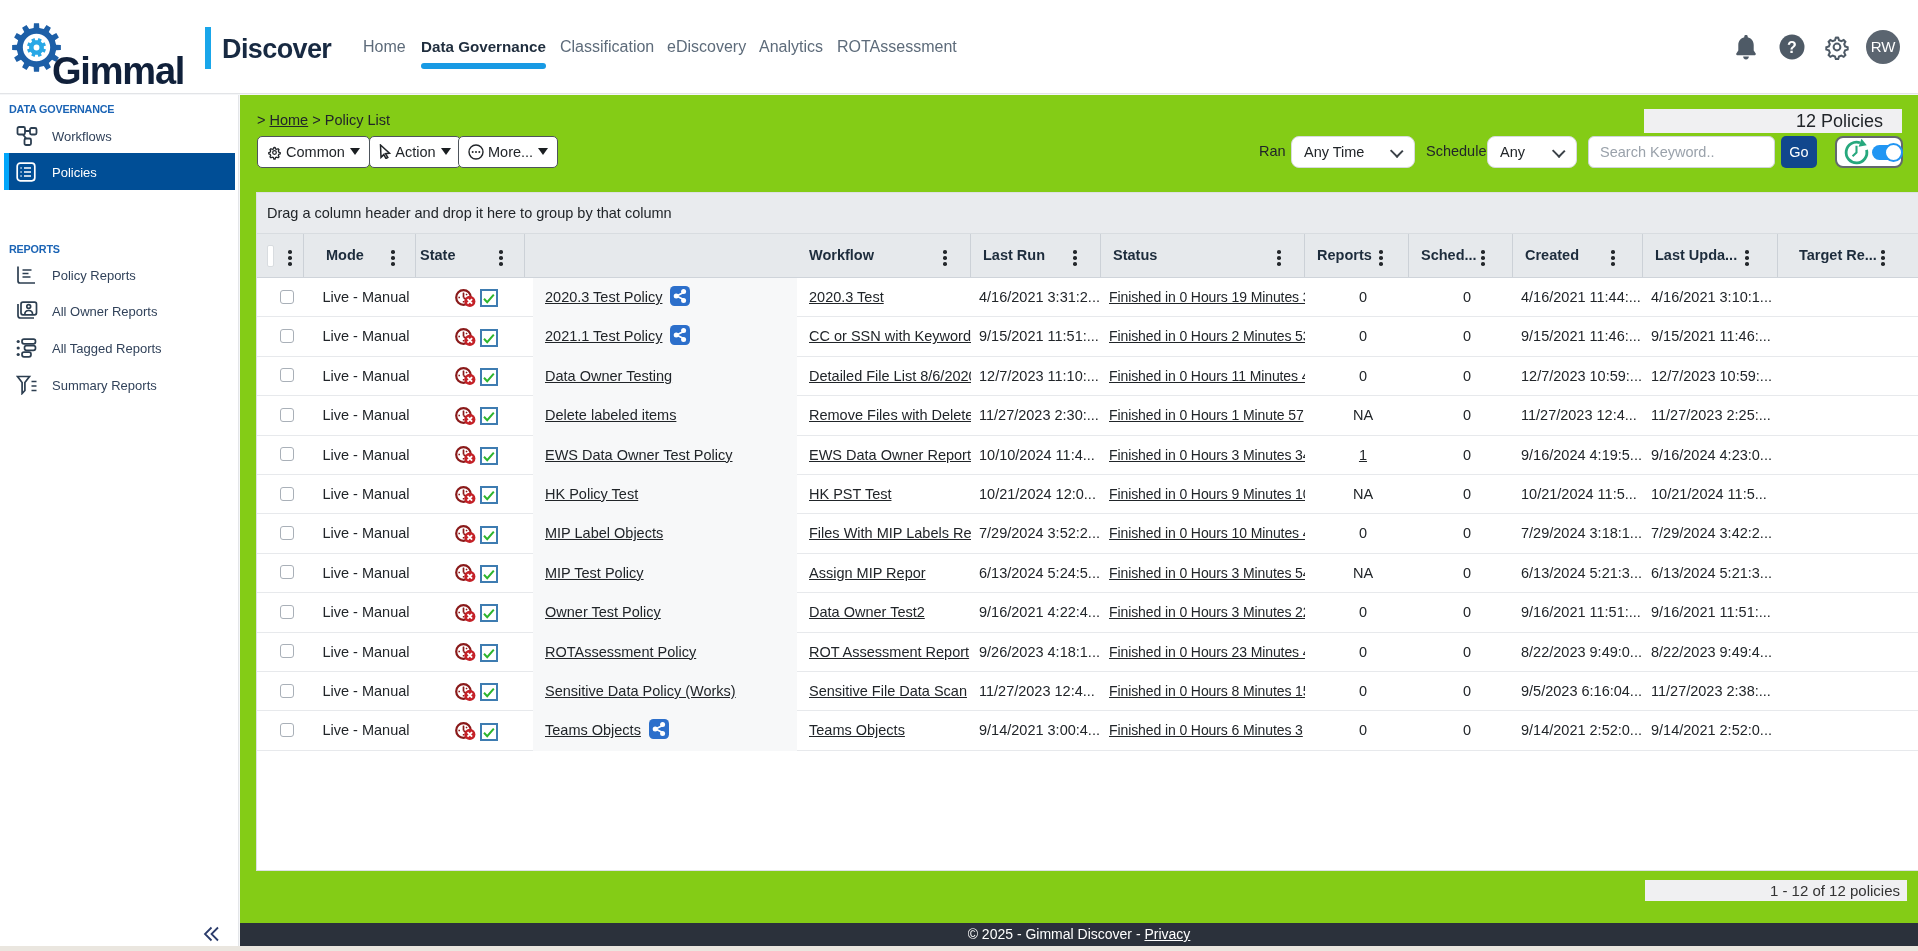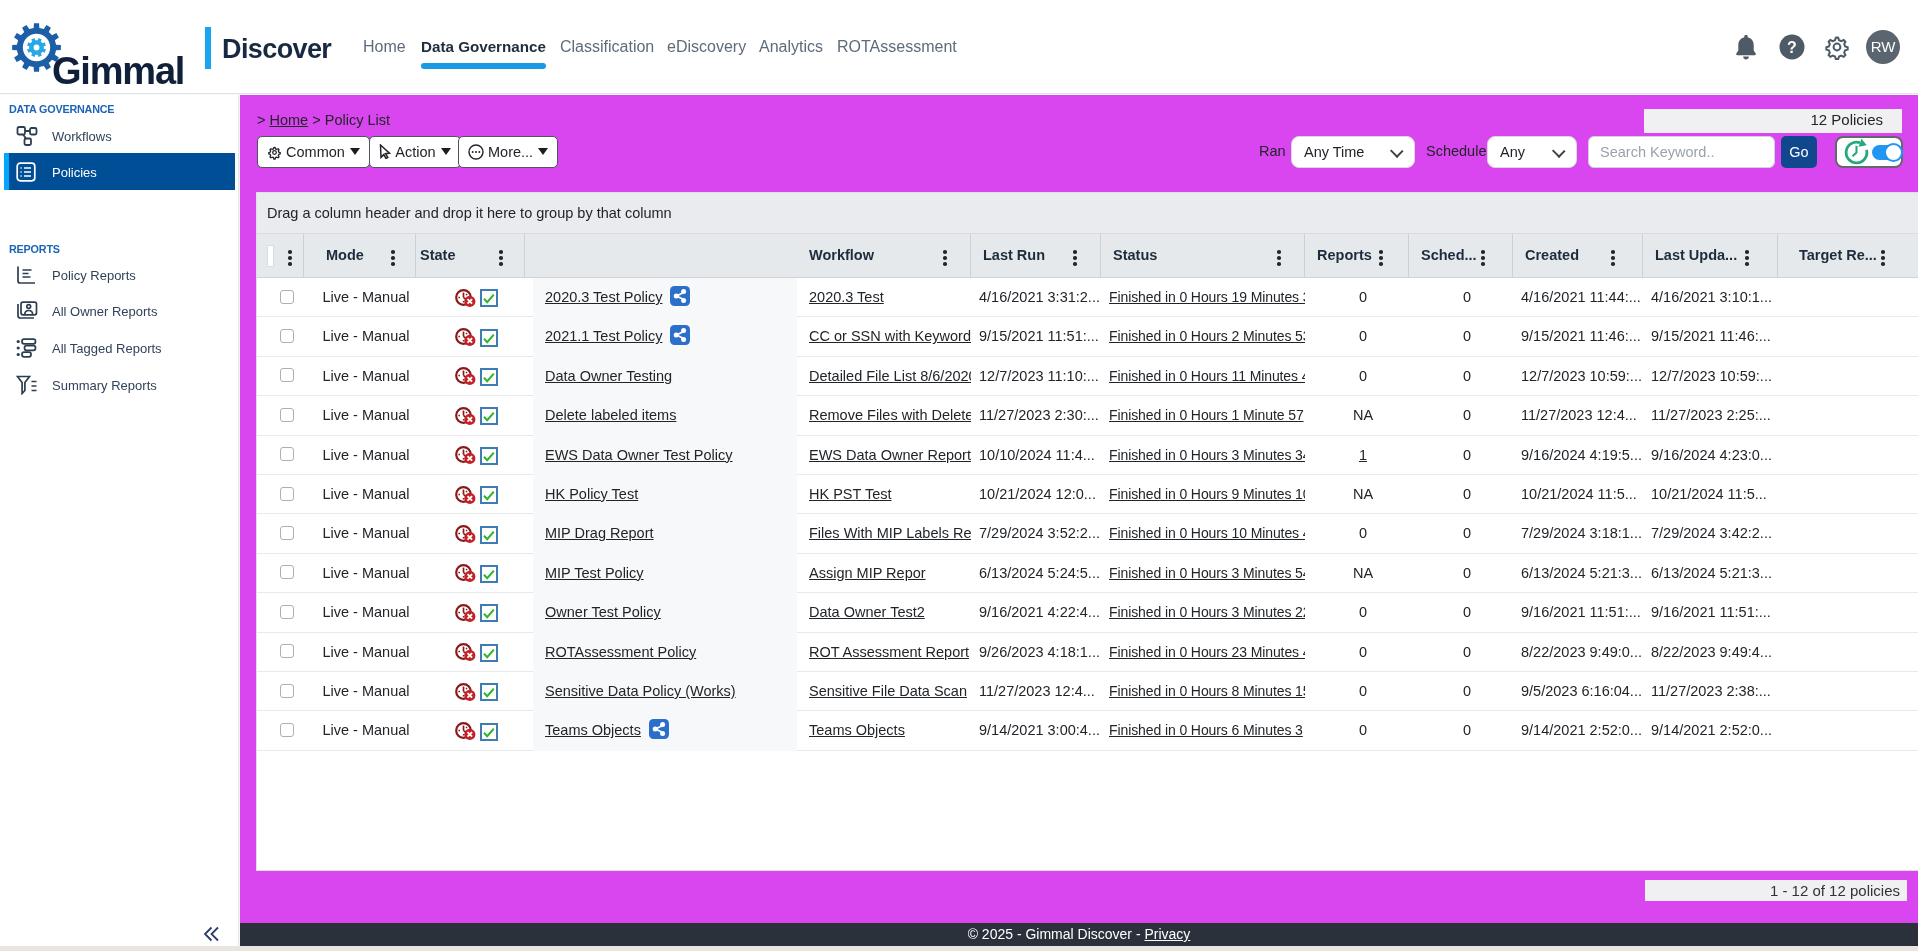--- a/index.html
+++ b/index.html
@@ -21,24 +21,24 @@
 #sidebar { position:absolute; left:0; top:95px; width:239px; height:851px; background:#fff; border-right:1px solid #e4e6e9; }
 .sechead { position:absolute; left:9px; font-size:10.8px; font-weight:bold; color:#1b64b5; letter-spacing:-0.2px; }
 .sitem { position:absolute; left:0; width:239px; height:37px; }
 .sitem .ic { position:absolute; left:16px; top:50%; transform:translateY(-50%); }
 .sitem .lbl { position:absolute; left:52px; top:50%; transform:translateY(-50%); font-size:13px; color:#31425a; }
 .sitem.active { background:#004e96; left:4px !important; width:231px; }
 .sitem.active:before { content:""; position:absolute; left:0; top:0; width:4.5px; height:100%; background:#00a6fb; }
 .sitem.active .lbl { color:#fff; left:48px; } .sitem.active .ic { left:12px; }
 
 
-#content { position:absolute; left:240px; top:95px; width:1678px; height:851px; background:#d946ef; }
+#content { position:absolute; left:240px; top:95px; width:1678px; height:851px; background:#84cc16; }
 #breadcrumb { position:absolute; left:17px; top:17px; font-size:14.5px; color:#212529; }
 #breadcrumb a { text-decoration:underline; }
-#policyCount { position:absolute; right:35px; top:16px; font-size:15px; color:#212529; }
+#policyCount { position:absolute; right:35px; top:16px; font-size:18px; color:#212529; }
 .btn { position:absolute; top:41px; height:32px; background:#fff; border:1px solid #4d545b; border-radius:5px; font-size:14.5px; color:#212529; line-height:30px; padding:0 9px; }
 .btn .caret { display:inline-block; margin-left:5px; vertical-align:2px; width:0; height:0; border-left:5.5px solid transparent; border-right:5.5px solid transparent; border-top:7px solid #1a1e21; }
 .flabel { position:absolute; top:48px; font-size:14.5px; color:#212529; }
 .sel { position:absolute; top:41px; height:32px; background:#fff; border:1px solid #d7dade; border-radius:8px; font-size:14.5px; color:#212529; line-height:30px; padding:0 12px; }
 .sel .chev { position:absolute; right:13px; top:9px; width:9.5px; height:9.5px; border-right:2px solid #3b4248; border-bottom:2px solid #3b4248; transform:rotate(45deg) scale(1,0.92); }
 #search { position:absolute; left:1348px; top:41px; width:187px; height:32px; line-height:30px; background:#fff; border:1px solid #ced4da; border-radius:6px; font-size:14.5px; color:#9aa2ab; padding:0 11px; }
 #gobtn { position:absolute; left:1541px; top:41px; width:36px; height:32px; background:#11478d; border-radius:5px; color:#fff; font-size:14.5px; text-align:center; line-height:32px; }
 #togglebox { position:absolute; left:1595px; top:41px; width:68px; height:32px; background:#fff; border:2px solid #62686e; border-radius:8px; }
 #togglebox .pill { position:absolute; left:35px; top:7px; width:29px; height:15px; background:#2196f3; border-radius:8px; }
 #togglebox .knob { position:absolute; left:47px; top:4.5px; width:19px; height:19px; background:#fff; border:2px solid #2196f3; border-radius:50%; }
@@ -418,21 +418,21 @@
                 <circle cx="8.5" cy="8.5" r="7.3" stroke-width="2.2"></circle>
                 <path d="M8.5 3.4v1.6M3.4 8.5h1.6M8.5 13.6v-1.6M12.1 4.9l-1.1 1.1" stroke-width="1.4"></path>
                 <path d="M8.5 8.6V4.4M8.5 8.6l3.4 2.1" stroke-width="1.7"></path>
               </g>
               <circle cx="14.8" cy="12.4" r="5.6" fill="#c42127"></circle>
               <path d="M12.5 10.1l4.6 4.6M17.1 10.1l-4.6 4.6" stroke="#fff" stroke-width="1.9" fill="none"></path>
             </svg><span style="display:inline-block;width:3px"></span><svg width="18" height="18" viewBox="0 0 18 18" style="vertical-align:middle">
               <rect x="1" y="1" width="16" height="16" fill="#fff" stroke="#3e7cb1" stroke-width="2"></rect>
               <path d="M4 9.8l3.2 3.4 6.6-7.6" fill="none" stroke="#2db52d" stroke-width="2"></path>
             </svg></div>
-  <div class="cell tint" style="left:276px;width:264px"><a class="lnk">MIP Drag Report</a></div>
+  <div class="cell tint" style="left:276px;width:264px"><a class="lnk">MIP Label Objects</a></div>
   <div class="cell" style="left:540px;width:174px"><a class="lnk">Files With MIP Labels Repor</a></div>
   <div class="cell ell" style="left:714px;width:130px">7/29/2024 3:52:2...</div>
   <div class="cell" style="left:844px;width:204px;padding-left:8px;font-size:14px;letter-spacing:-0.1px"><a class="lnk nowrap">Finished in 0 Hours 10 Minutes 42</a></div>
   <div class="cell" style="left:1048px;width:104px;text-align:center">0</div>
   <div class="cell" style="left:1152px;width:104px;text-align:center">0</div>
   <div class="cell ell" style="left:1256px;width:130px">7/29/2024 3:18:1...</div>
   <div class="cell ell" style="left:1386px;width:135px">7/29/2024 3:42:2...</div>
   <div class="cell" style="left:1521px;width:141px"></div>
 </div>
 

